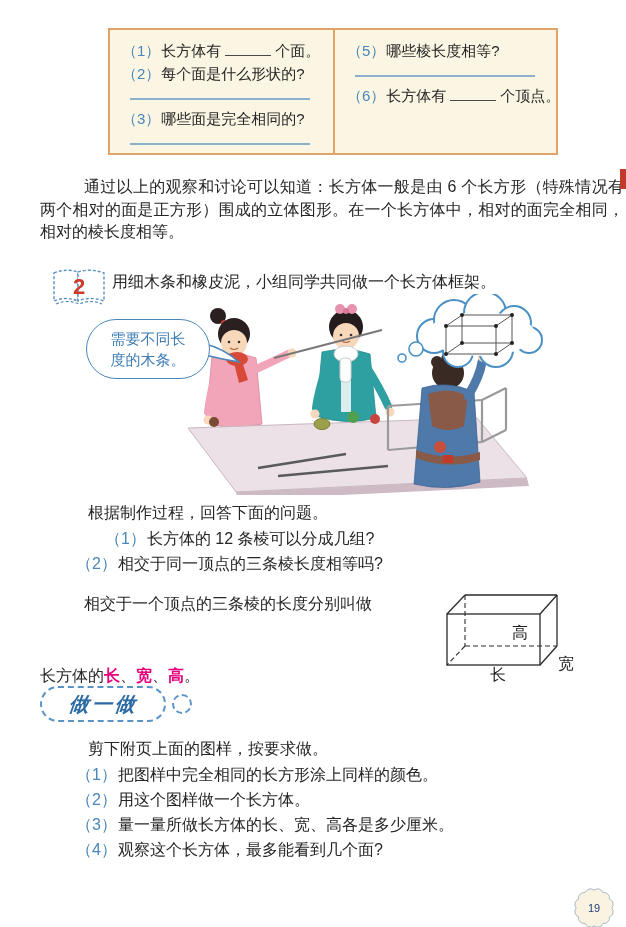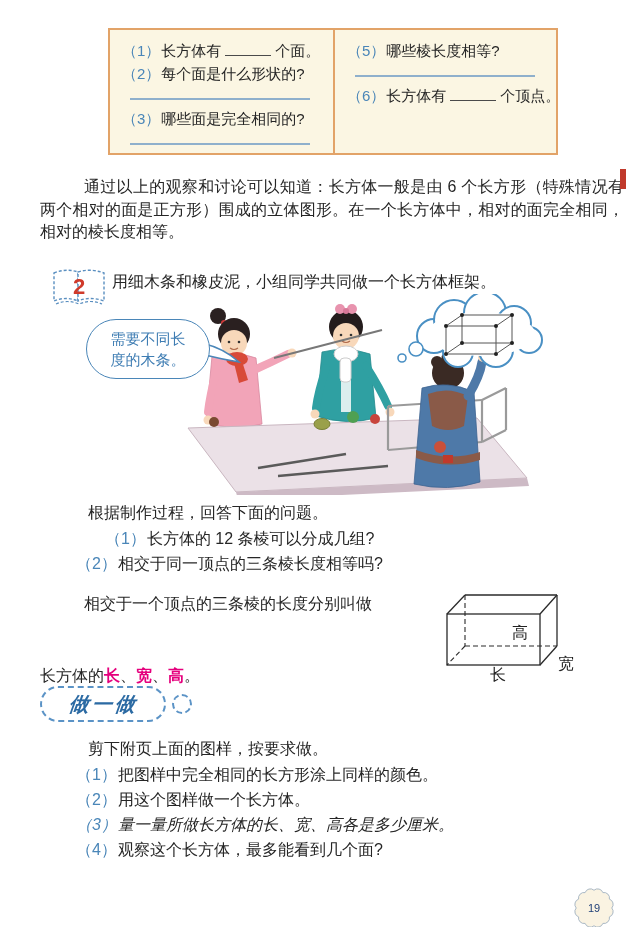--- a/index.html
+++ b/index.html
@@ -41,21 +41,21 @@
   .cuboid{position:absolute;left:440px;top:582px;}
 
   .do-badge{position:absolute;left:40px;top:686px;width:126px;height:36px;box-sizing:border-box;
             border:2px dashed #5b93c6;border-radius:20px;display:flex;align-items:center;justify-content:center;}
   .do-badge-dot{position:absolute;left:172px;top:694px;width:16px;height:16px;
             border:2px dashed #5b93c6;border-radius:50%;}
   .do-title{color:#2b6aa3;font-size:20px;font-weight:bold;font-style:italic;letter-spacing:3px;transform:skewX(-6deg);}
 
   .do-intro{position:absolute;left:88px;top:739px;font-size:16px;}
   .task{position:absolute;left:76px;font-size:16px;}
-  .task1{top:765px;} .task2{top:790px;} .task3{top:815px;font-style:italic;} .task4{top:840px;}
+  .task1{top:765px;} .task2{top:790px;} .task3{top:815px;} .task4{top:840px;}
 
   .page-badge{position:absolute;left:574px;top:888px;width:40px;height:40px;}
   .page-badge span{position:absolute;left:0;top:0;width:40px;height:40px;display:flex;
             align-items:center;justify-content:center;font-size:11px;color:#1f3f77;}
 
   .red-tab{position:absolute;left:620px;top:169px;width:6px;height:20px;background:#c0392b;}
 </style>
 </head>
 <body>
 

